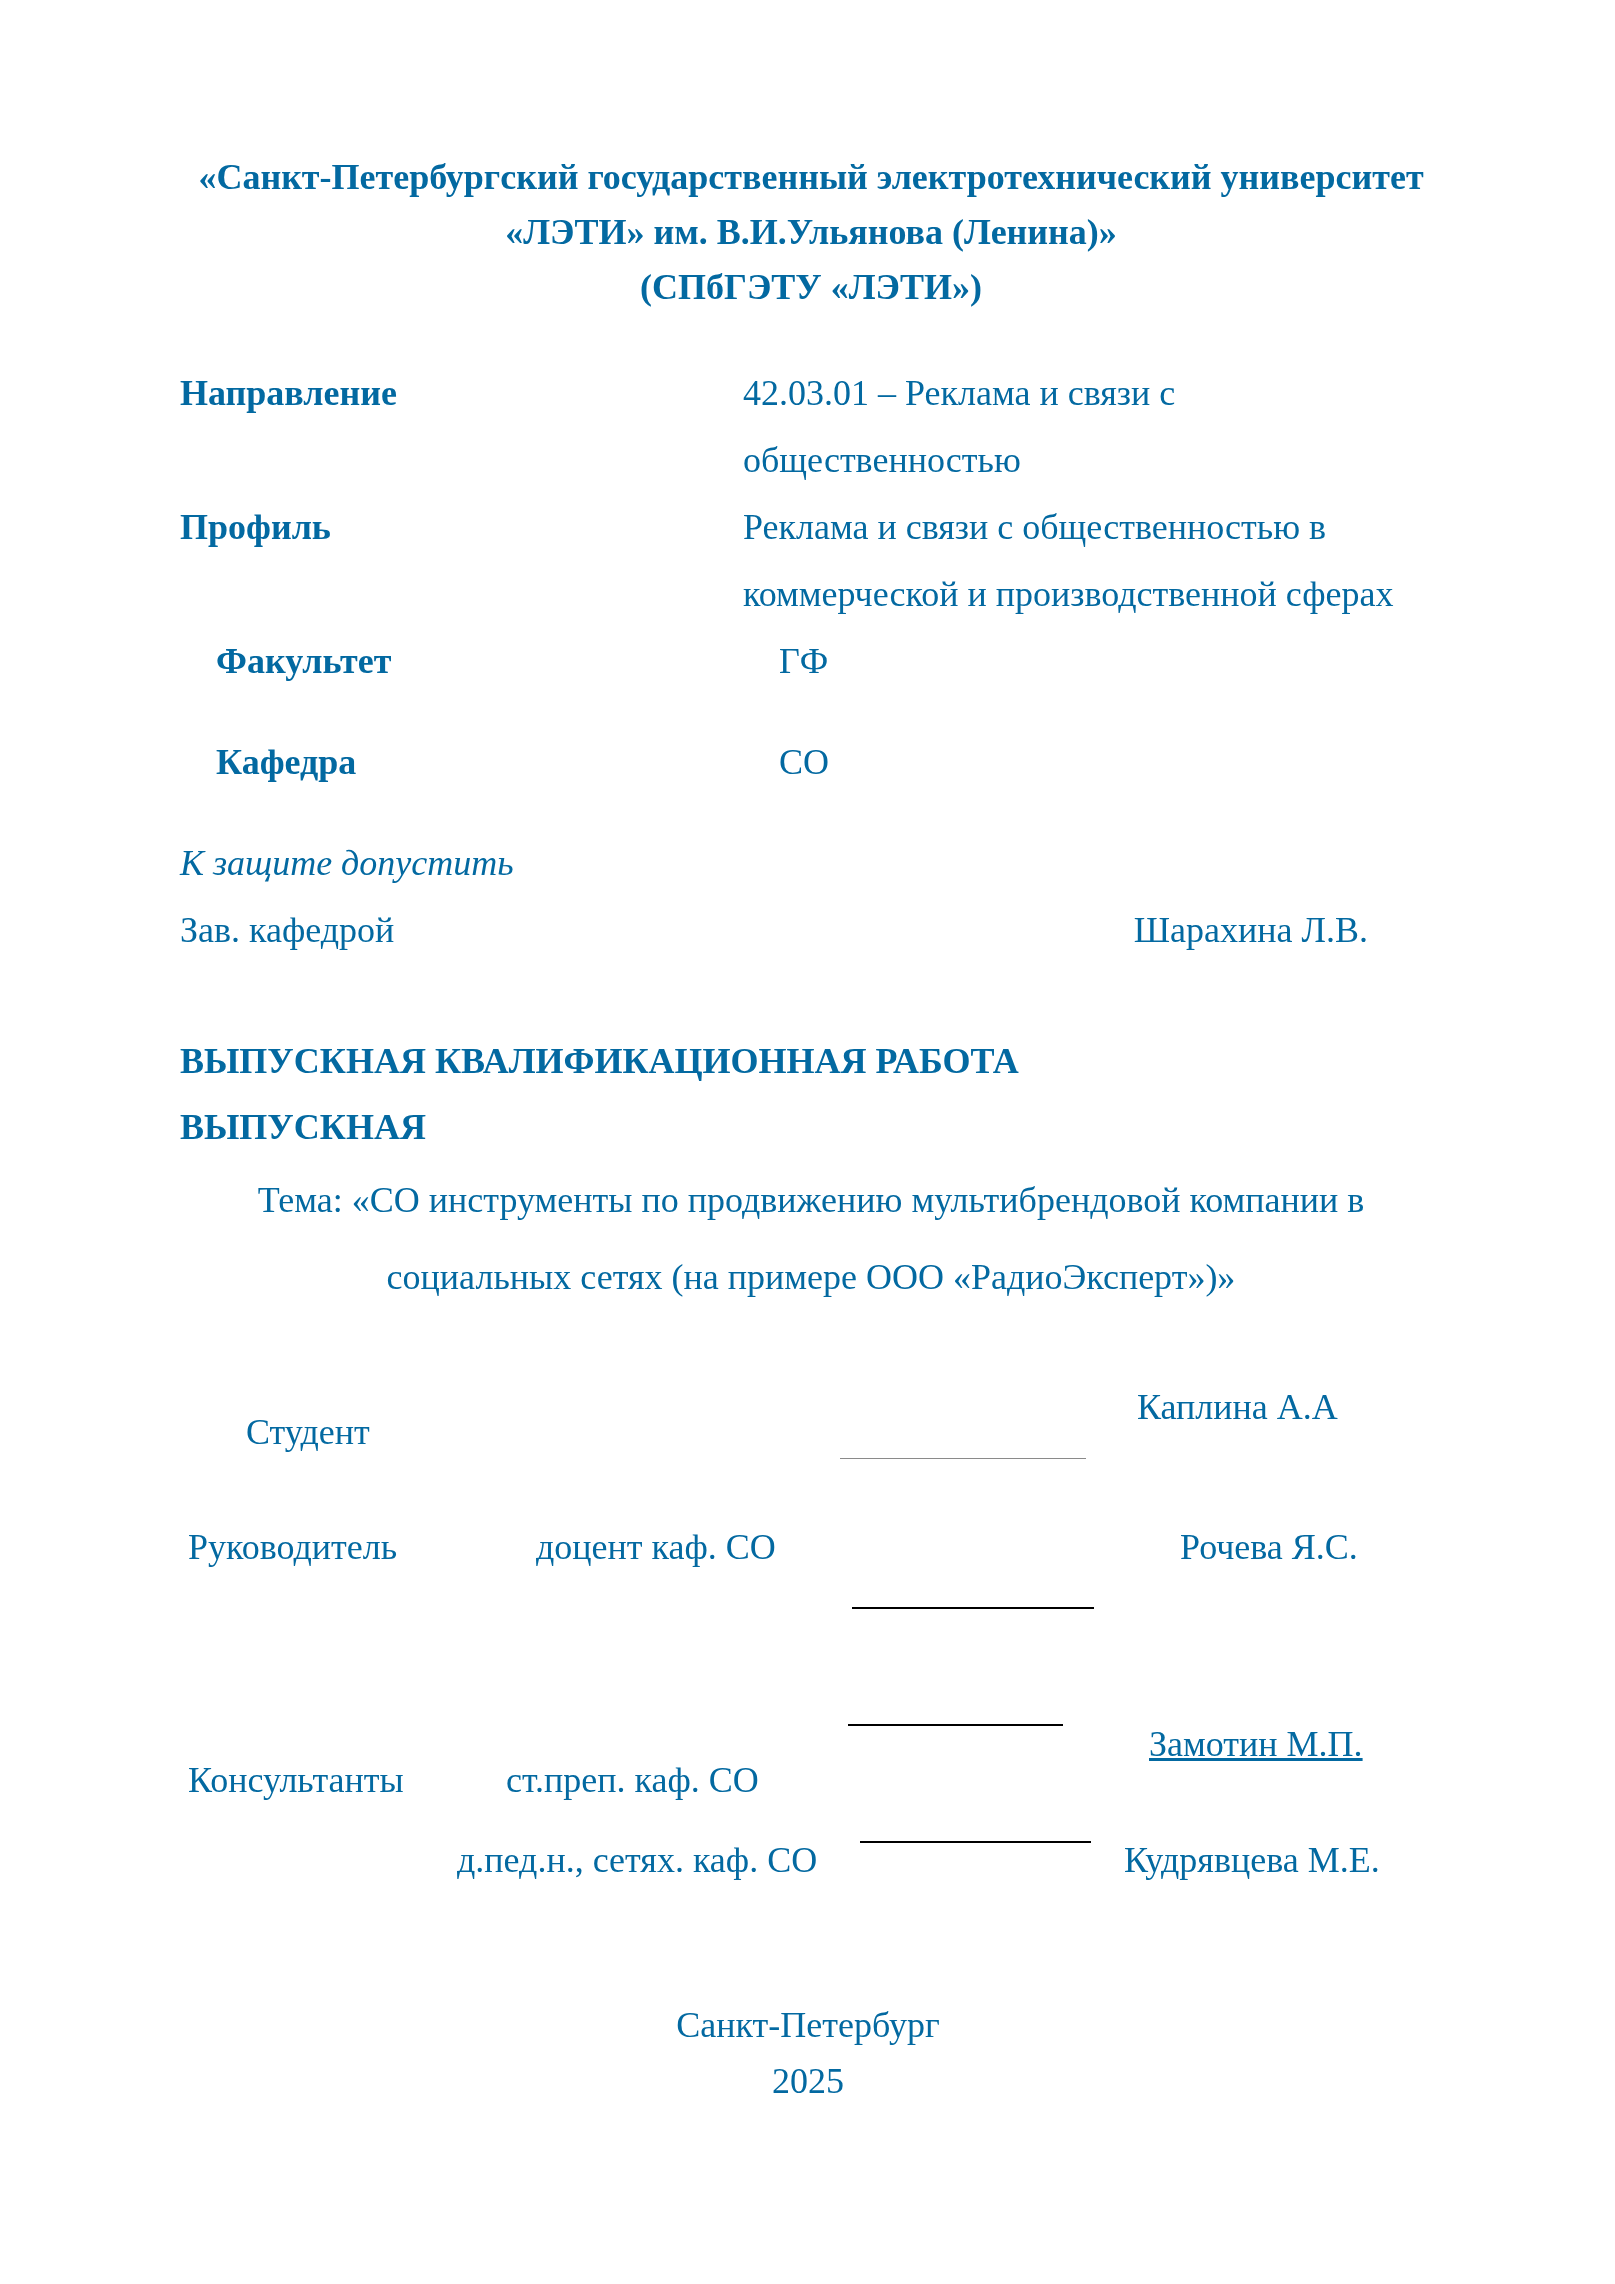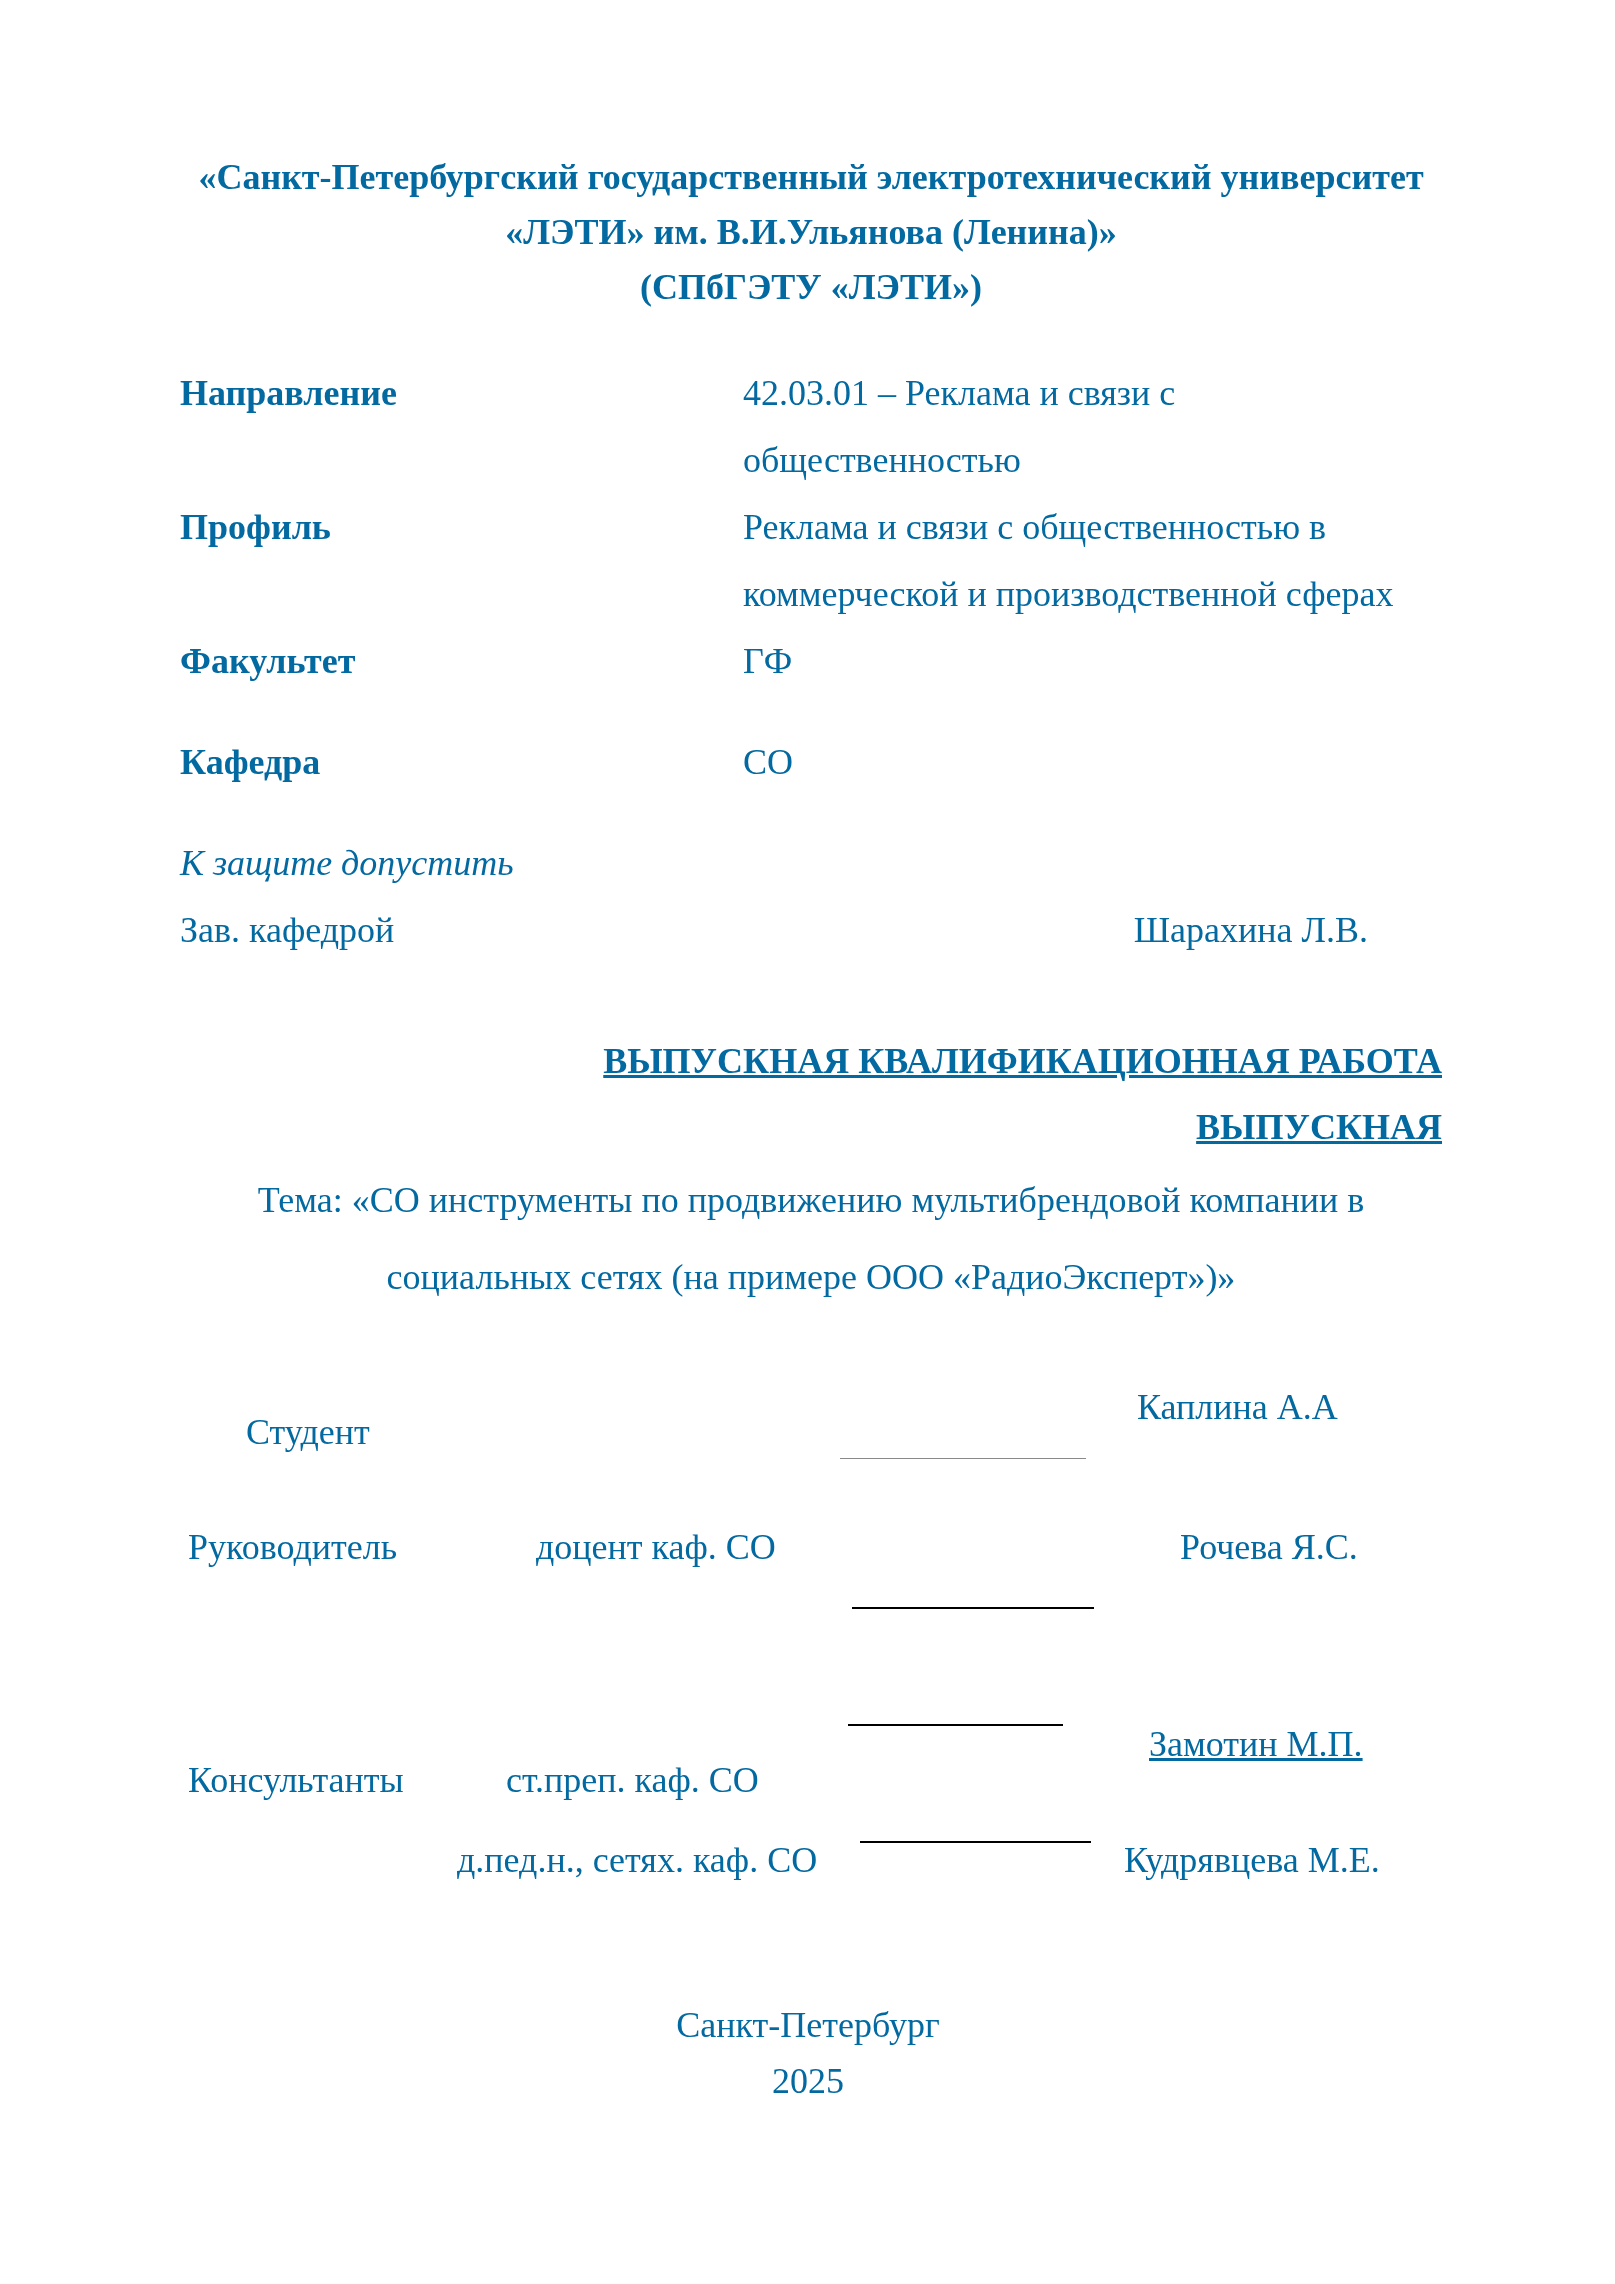--- a/index.html
+++ b/index.html
@@ -30,39 +30,38 @@
   .fields {
     margin-top: 45px;
   }
   .frow {
     display: grid;
     grid-template-columns: 563px 1fr;
     line-height: 67px;
     align-items: start;
   }
   .frow .flabel { font-weight: bold; }
-  .frow.sp { margin-bottom: 34px; }
+  .frow.sp { margin-bottom: 34px; margin-left: 36px; }
 
   .admission-note {
     font-style: italic;
     line-height: 67px;
   }
   .admission-row {
     display: flex;
     justify-content: space-between;
     line-height: 67px;
     padding-right: 74px;
   }
 
   .work-title {
     margin-top: 64px;
-    text-align: right;
+    text-align: left;
     font-weight: bold;
     line-height: 66px;
-    text-decoration: underline;
   }
 
   .topic {
     margin-top: 1.6px;
     text-align: center;
     line-height: 77px;
   }
 
   .abs {
     position: absolute;

